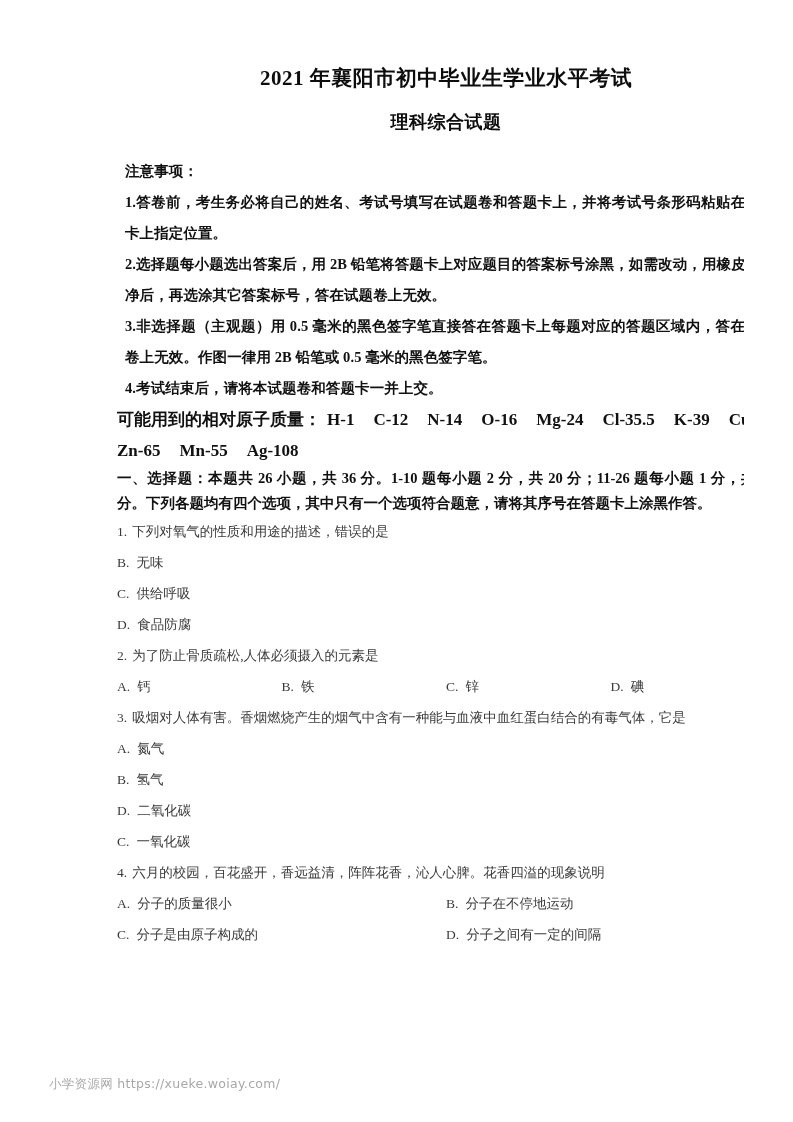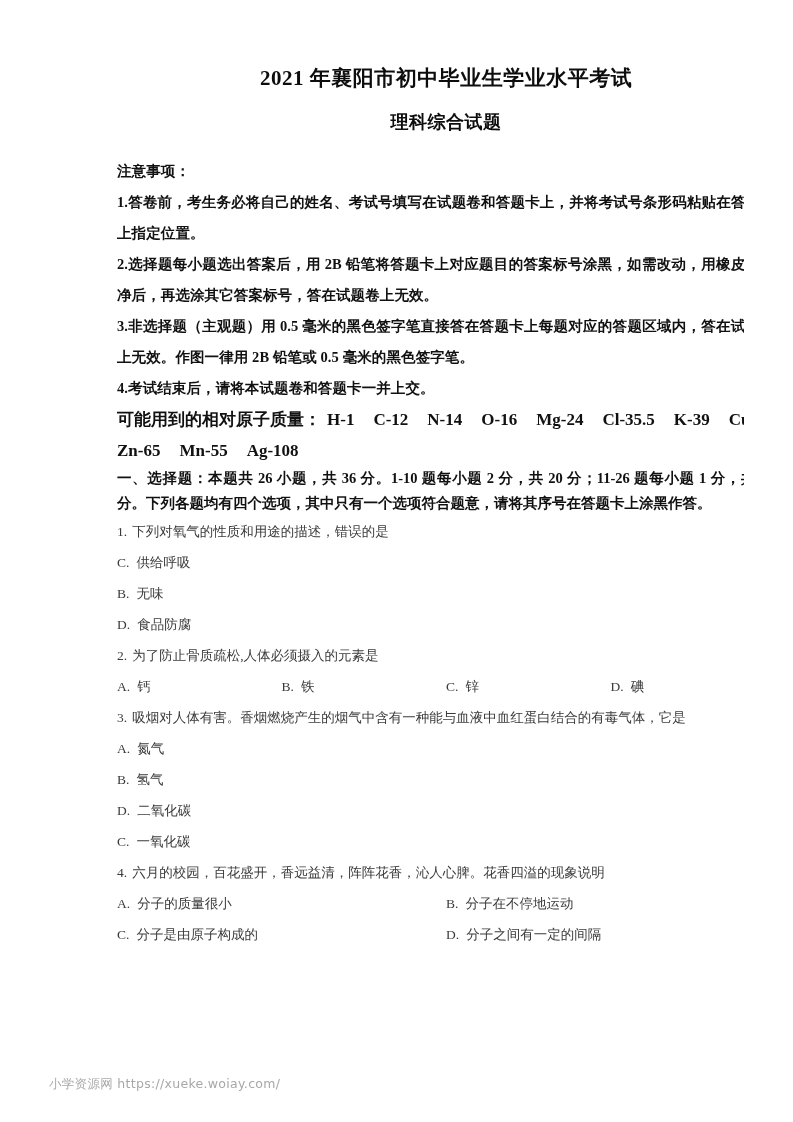--- a/index.html
+++ b/index.html
@@ -49,20 +49,21 @@
     margin-top: 22px;
   }
   .notice-line {
     font-weight: bold;
     font-size: 14.5px;
     line-height: 31px;
     text-align: justify;
     text-justify: inter-ideograph;
     color: #111111;
     letter-spacing: 0.1px;
+    margin-left: 8px;
   }
   .notice-line.lead {
     text-align: left;
   }
 
   
   .atomic-line {
     font-weight: bold;
     font-size: 17px;
     line-height: 31px;
@@ -158,26 +159,26 @@
 
     <div class="section-heading">一、选择题：本题共 26 小题，共 36 分。1-10 题每小题 2 分，共 20 分；11-26 题每小题 1 分，共 16 分。下列各题均有四个选项，其中只有一个选项符合题意，请将其序号在答题卡上涂黑作答。</div>
 
     <div class="question">
       <div class="q-stem">
         <span class="q-num">1.</span><span>下列对氧气的性质和用途的描述，错误的是</span>
       </div>
       <div class="opts-vertical">
         <div class="opt-row">
           <div class="opt">
+            <span class="opt-letter">B.</span><span>无味</span>
+          </div>
+        </div>
+        <div class="opt-row">
+          <div class="opt">
             <span class="opt-letter">C.</span><span>供给呼吸</span>
-          </div>
-        </div>
-        <div class="opt-row">
-          <div class="opt">
-            <span class="opt-letter">B.</span><span>无味</span>
           </div>
         </div>
         <div class="opt-row">
           <div class="opt">
             <span class="opt-letter">D.</span><span>食品防腐</span>
           </div>
         </div>
       </div>
     </div>
 

